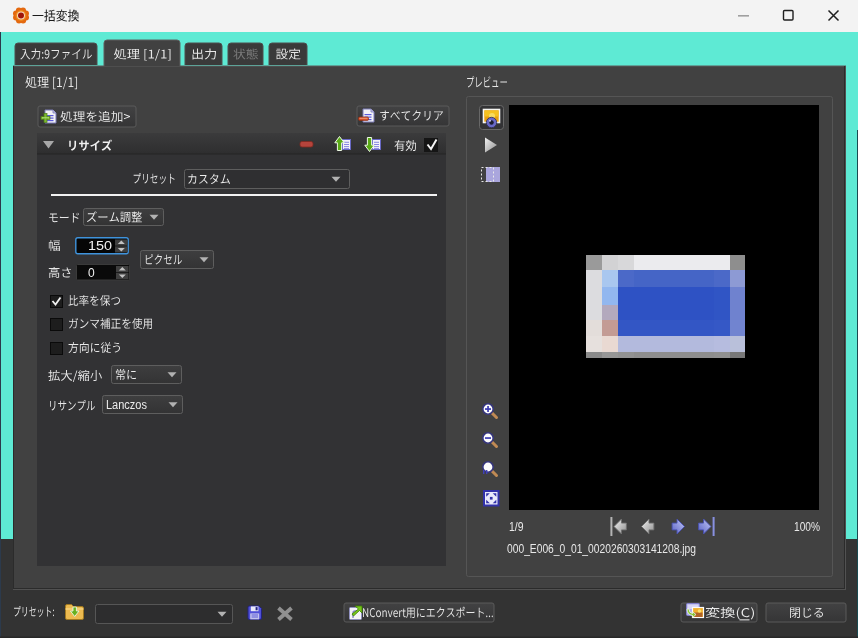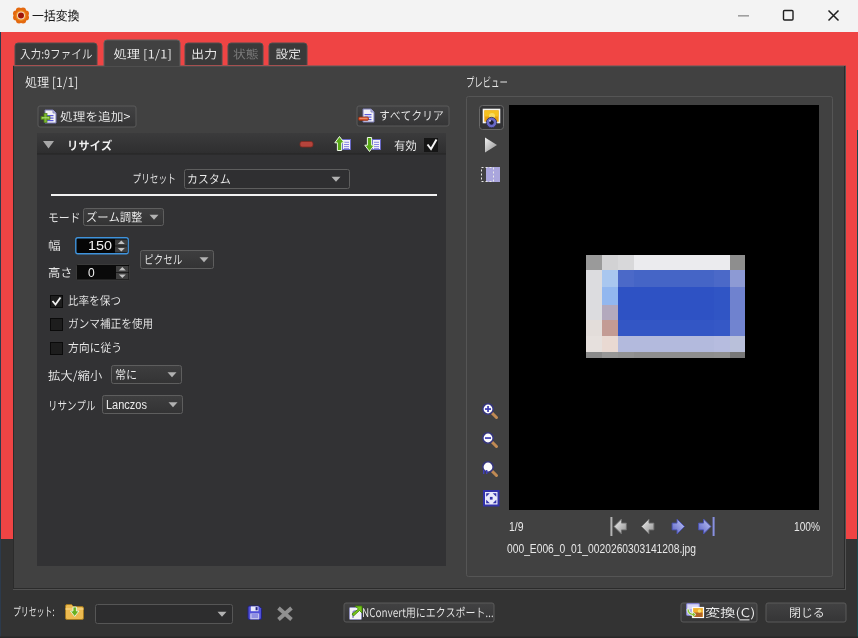--- a/index.html
+++ b/index.html
@@ -1,17 +1,17 @@
 <!DOCTYPE html>
 <html><head><meta charset="utf-8"><style>
 *{margin:0;padding:0;box-sizing:border-box}
 html,body{width:858px;height:638px;overflow:hidden;background:#333333;font-family:"Liberation Sans",sans-serif}
 .abs{position:absolute}
 </style></head><body>
-<div class="abs" style="left:0;top:0;width:858px;height:539px;background:#ef4444">
+<div class="abs" style="left:0;top:0;width:858px;height:539px;background:#5eead4">
 <svg class="abs" style="left:0;top:0" width="858" height="638" viewBox="0 0 858 638">
       <defs>
         <linearGradient id="ga" x1="0" y1="0" x2="1" y2="1">
           <stop offset="0" stop-color="#f2f2f2"></stop>
           <stop offset="1" stop-color="#8e8e8e"></stop>
         </linearGradient>
         <linearGradient id="gb" x1="0" y1="0" x2="1" y2="1">
           <stop offset="0" stop-color="#c2c8f6"></stop>
           <stop offset="1" stop-color="#5a62c6"></stop>
         </linearGradient>

